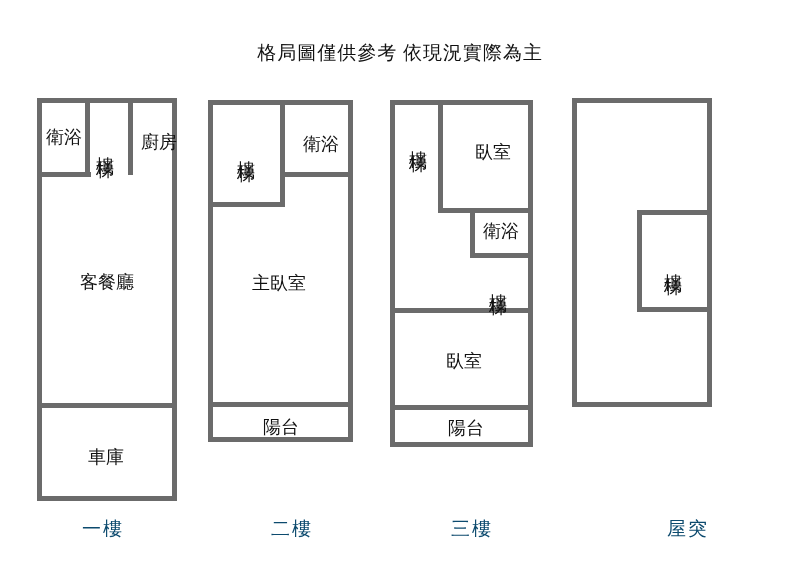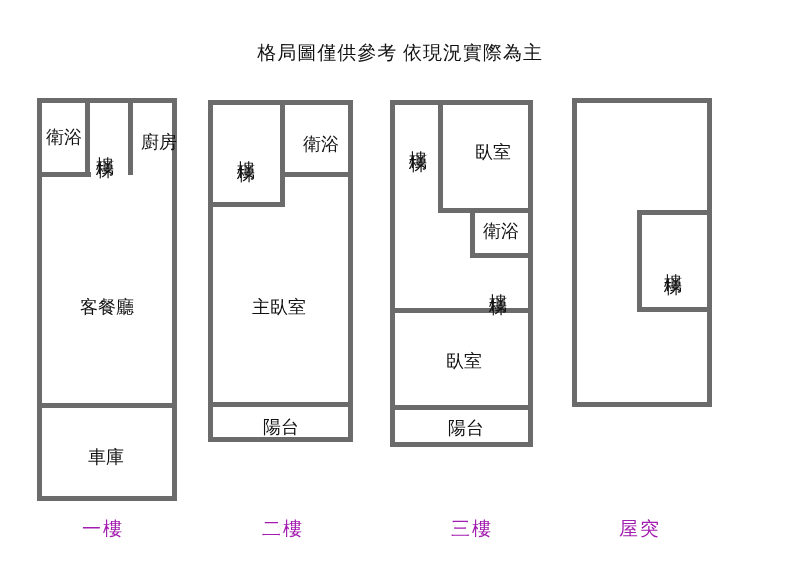--- a/index.html
+++ b/index.html
@@ -38,21 +38,21 @@
     letter-spacing:4px;
     white-space:normal;
   }
   .flr{
     position:absolute;
     top:529px;
     transform:translate(-50%,-50%);
     font-size:19px;
     letter-spacing:2px;
     white-space:nowrap;
-    color:#a21caf;
+    color:#0c4a6e;
   }
 </style>
 </head>
 <body>
 
 <div id="canvas">
 
   <div class="title">格局圖僅供參考 依現況實際為主</div>
 
   <div>
@@ -65,41 +65,41 @@
 
     <i class="w" style="left: 37px; top: 172px; width: 54px; height: 5px; background: rgb(107, 107, 107);"></i>
 
     <i class="w" style="left: 128px; top: 98px; width: 5px; height: 77px; background: rgb(107, 107, 107);"></i>
 
     <i class="w" style="left: 37px; top: 403px; width: 140px; height: 5px; background: rgb(107, 107, 107);"></i>
 
     <span class="lbl" style="left:64px;top:137px">衛浴</span>
     <span class="lbl v" style="left:105px;top:146px">樓梯</span>
     <span class="lbl" style="left:159px;top:142px">廚房</span>
-    <span class="lbl" style="left:107px;top:307px">客餐廳</span>
+    <span class="lbl" style="left:107px;top:282px">客餐廳</span>
     <span class="lbl" style="left:106px;top:457px">車庫</span>
   </div>
 
   <div>
     <i class="w" style="left: 208px; top: 100px; width: 5px; height: 342px; background: rgb(107, 107, 107);"></i>
     <i class="w" style="left: 208px; top: 100px; width: 145px; height: 5px; background: rgb(107, 107, 107);"></i>
     <i class="w" style="left: 348px; top: 100px; width: 5px; height: 342px; background: rgb(107, 107, 107);"></i>
     <i class="w" style="left: 208px; top: 437px; width: 145px; height: 5px; background: rgb(107, 107, 107);"></i>
 
     <i class="w" style="left: 280px; top: 100px; width: 5px; height: 107px; background: rgb(107, 107, 107);"></i>
 
     <i class="w" style="left: 280px; top: 172px; width: 73px; height: 5px; background: rgb(107, 107, 107);"></i>
 
     <i class="w" style="left: 208px; top: 202px; width: 77px; height: 5px; background: rgb(107, 107, 107);"></i>
 
     <i class="w" style="left: 208px; top: 402px; width: 145px; height: 5px; background: rgb(107, 107, 107);"></i>
 
     <span class="lbl v" style="left:246px;top:150px">樓梯</span>
     <span class="lbl" style="left:321px;top:144px">衛浴</span>
-    <span class="lbl" style="left:279px;top:307px">主臥室</span>
+    <span class="lbl" style="left:279px;top:283px">主臥室</span>
     <span class="lbl" style="left:281px;top:427px">陽台</span>
   </div>
 
   <div>
     <i class="w" style="left: 390px; top: 100px; width: 5px; height: 347px; background: rgb(107, 107, 107);"></i>
     <i class="w" style="left: 390px; top: 100px; width: 143px; height: 5px; background: rgb(107, 107, 107);"></i>
     <i class="w" style="left: 528px; top: 100px; width: 5px; height: 347px; background: rgb(107, 107, 107);"></i>
     <i class="w" style="left: 390px; top: 442px; width: 143px; height: 5px; background: rgb(107, 107, 107);"></i>
 
     <i class="w" style="left: 438px; top: 100px; width: 5px; height: 113px; background: rgb(107, 107, 107);"></i>
@@ -129,17 +129,17 @@
     <i class="w" style="left: 572px; top: 402px; width: 140px; height: 5px; background: rgb(107, 107, 107);"></i>
 
     <i class="w" style="left: 637px; top: 210px; width: 75px; height: 5px; background: rgb(107, 107, 107);"></i>
     <i class="w" style="left: 637px; top: 210px; width: 5px; height: 102px; background: rgb(107, 107, 107);"></i>
     <i class="w" style="left: 637px; top: 307px; width: 75px; height: 5px; background: rgb(107, 107, 107);"></i>
 
     <span class="lbl v" style="left:673px;top:263px">樓梯</span>
   </div>
 
   <span class="flr" style="left:103px">一樓</span>
-  <span class="flr" style="left:283px">二樓</span>
+  <span class="flr" style="left:292px">二樓</span>
   <span class="flr" style="left:472px">三樓</span>
-  <span class="flr" style="left:640px">屋突</span>
+  <span class="flr" style="left:688px">屋突</span>
 
 </div>
 
 </body></html>

